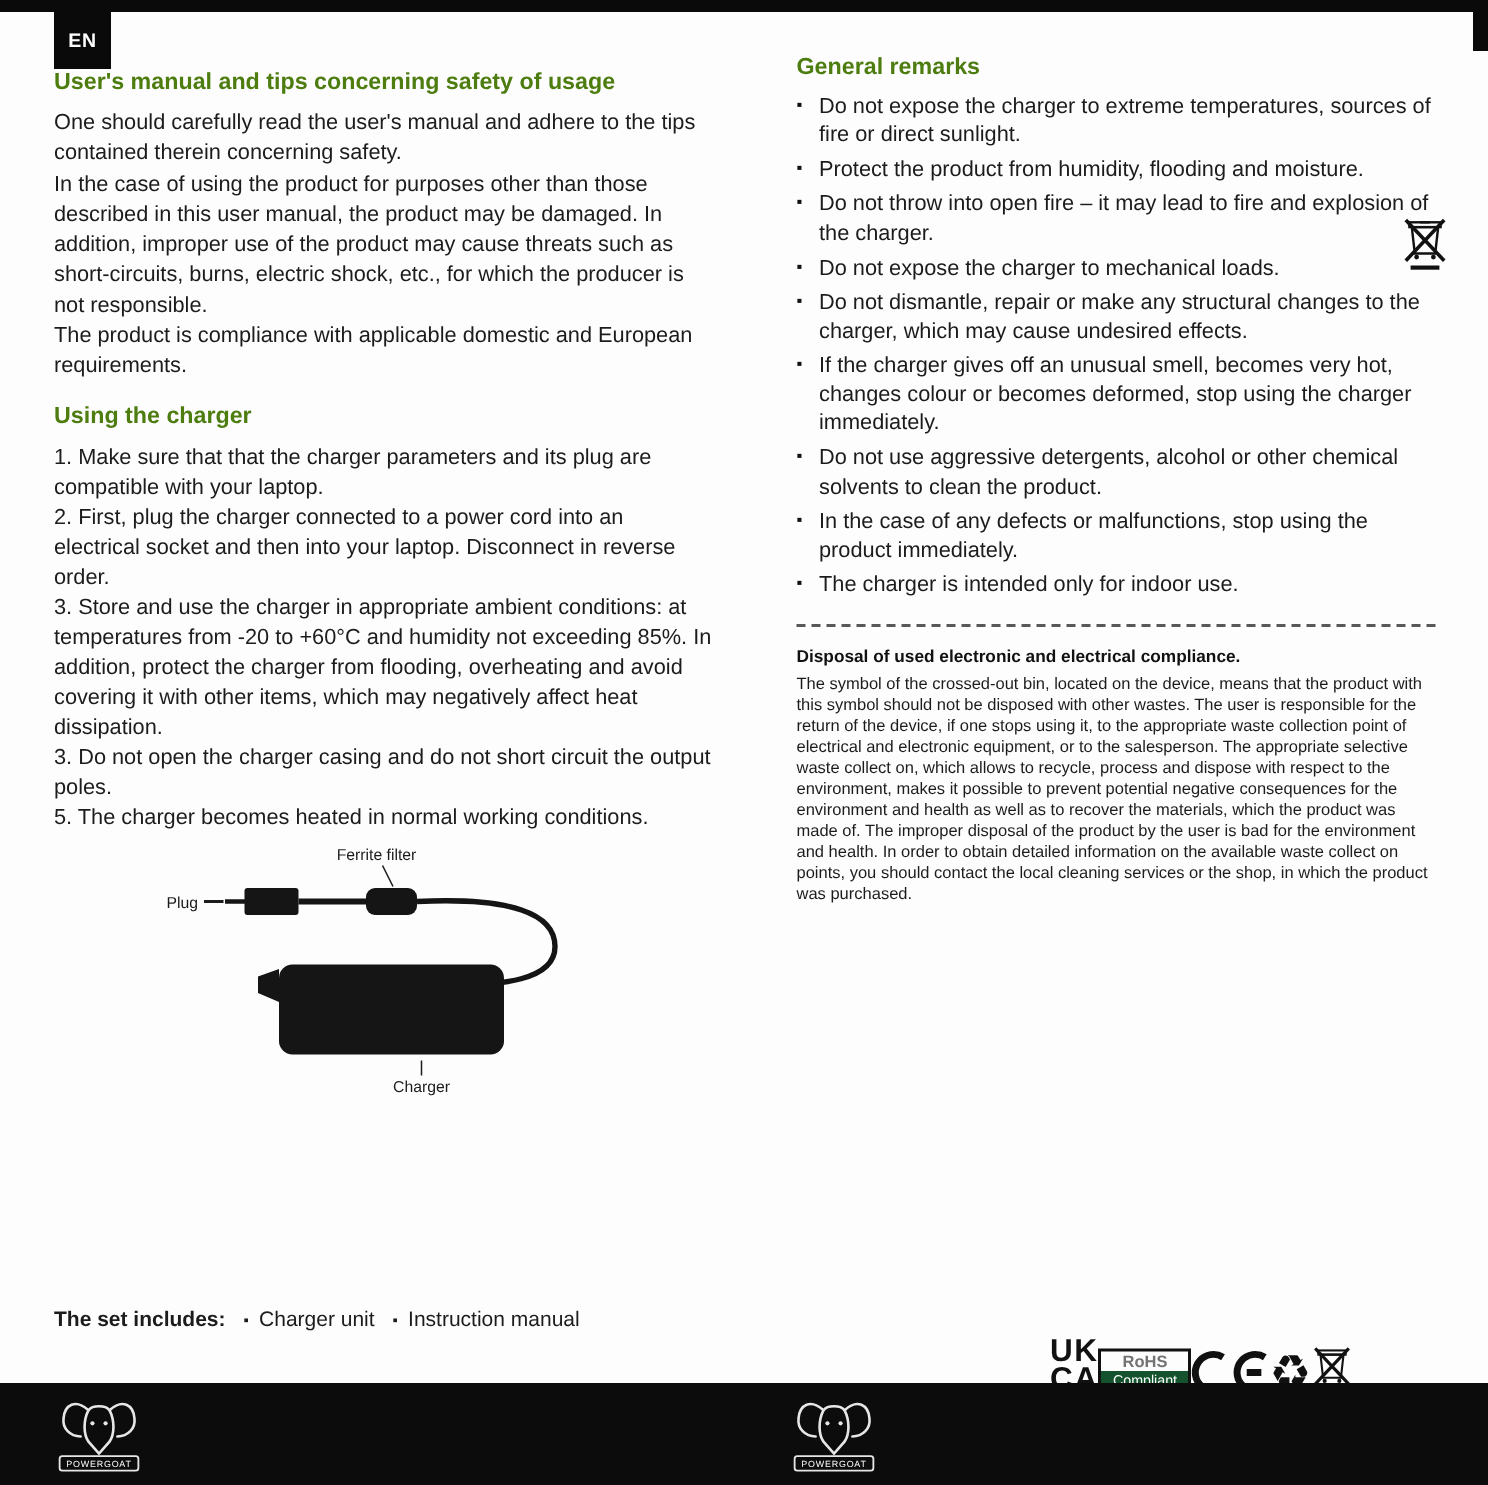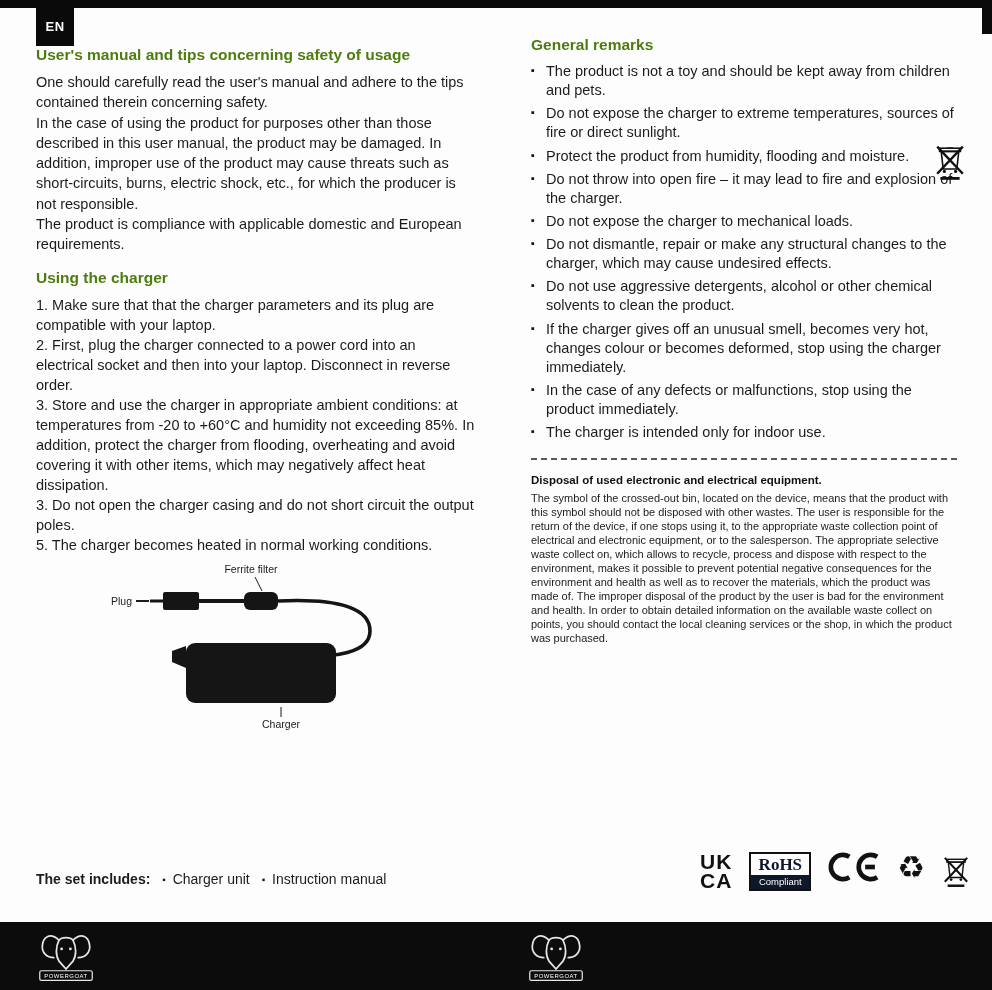--- a/index.html
+++ b/index.html
@@ -31,27 +31,27 @@
   }
   .dashed-divider{border:none;border-top:2px dashed #595959;margin:16px 0 14px 0;}
   .disposal-heading{font-size:11.5px;font-weight:bold;margin:0 0 6px 0;color:#111;}
   .small-text{font-size:11px;line-height:1.27;margin:0;}
   .diagram-wrap{margin-top:6px;}
   .set-line{position:absolute;left:36px;top:857px;font-size:14px;}
   .set-line b{font-weight:bold;}
   .set-line .sq{font-size:10px;vertical-align:1px;margin:0 3px 0 8px;}
   .weee-margin{position:absolute;right:26px;top:140px;}
   .marks{
-    position:absolute;left:700px;top:852px;display:flex;align-items:flex-start;gap:17px;
+    position:absolute;left:700px;top:891px;display:flex;align-items:flex-end;
   }
   .ukca{font-weight:bold;font-size:21px;line-height:.92;letter-spacing:1px;color:#111;}
   .ukca span{display:block;}
   .rohs{border:2.5px solid #111;text-align:center;min-width:58px;}
-  .rohs-top{font-size:17px;font-weight:bold;padding:1px 6px 0 6px;color:#0f172a;font-family:Liberation Serif, serif;}
-  .rohs-bottom{background:#0f172a;color:#fff;font-size:9.5px;padding:1px 5px 2px 5px;}
+  .rohs-top{font-size:11px;font-weight:bold;padding:1px 6px 0 6px;color:#737373;}
+  .rohs-bottom{background:#14532d;color:#fff;font-size:9.5px;padding:1px 5px 2px 5px;}
   .recycle{font-size:31px;color:#111;line-height:1;}
   .footer{position:absolute;left:0;right:0;top:922px;height:68px;background:#0c0c0c;}
   .goat{position:absolute;top:5px;}
   .goat.g1{left:38px;}
   .goat.g2{left:528px;}
 </style>
 </head>
 <body>
 
 <div class="page">
@@ -110,35 +110,34 @@
     <b>The set includes:</b>
     <span class="sq">▪</span>
     <span>Charger unit</span>
     <span class="sq">▪</span>
     <span>Instruction manual</span>
   </p>
 
   <div class="col right">
     <h2>General remarks</h2>
     <ul class="bullets">
-      <li>The product is not a toy and should be kept away from children and pets.</li>
       <li>Do not expose the charger to extreme temperatures, sources of fire or direct sunlight.</li>
       <li>Protect the product from humidity, flooding and moisture.</li>
       <li>Do not throw into open fire – it may lead to fire and explosion of the charger.</li>
       <li>Do not expose the charger to mechanical loads.</li>
       <li>Do not dismantle, repair or make any structural changes to the charger, which may cause undesired effects.</li>
+      <li>If the charger gives off an unusual smell, becomes very hot, changes colour or becomes deformed, stop using the charger immediately.</li>
       <li>Do not use aggressive detergents, alcohol or other chemical solvents to clean the product.</li>
-      <li>If the charger gives off an unusual smell, becomes very hot, changes colour or becomes deformed, stop using the charger immediately.</li>
       <li>In the case of any defects or malfunctions, stop using the product immediately.</li>
       <li>The charger is intended only for indoor use.</li>
     </ul>
 
     <hr class="dashed-divider">
 
-    <h3 class="disposal-heading">Disposal of used electronic and electrical equipment.</h3>
+    <h3 class="disposal-heading">Disposal of used electronic and electrical compliance.</h3>
     <p class="small-text">The symbol of the crossed-out bin, located on the device, means that the product with this symbol should not be disposed with other wastes. The user is responsible for the return of the device, if one stops using it, to the appropriate waste collection point of electrical and electronic equipment, or to the salesperson. The appropriate selective waste collect on, which allows to recycle, process and dispose with respect to the environment, makes it possible to prevent potential negative consequences for the environment and health as well as to recover the materials, which the product was made of. The improper disposal of the product by the user is bad for the environment and health. In order to obtain detailed information on the available waste collect on points, you should contact the local cleaning services or the shop, in which the product was purchased.</p>
   </div>
 
   <div class="weee-margin">
     <svg width="32" height="42" viewBox="0 0 40 50">
       <path d="M9,13 L31,13 L28.5,35 L11.5,35 Z" fill="none" stroke="#111" stroke-width="2"></path>
       <rect x="7" y="9" width="26" height="4" fill="none" stroke="#111" stroke-width="2"></rect>
       <line x1="16" y1="9" x2="24" y2="9" stroke="#111" stroke-width="2"></line>
       <circle cx="13" cy="38" r="2" fill="#111"></circle>
       <circle cx="27" cy="38" r="2" fill="#111"></circle>

